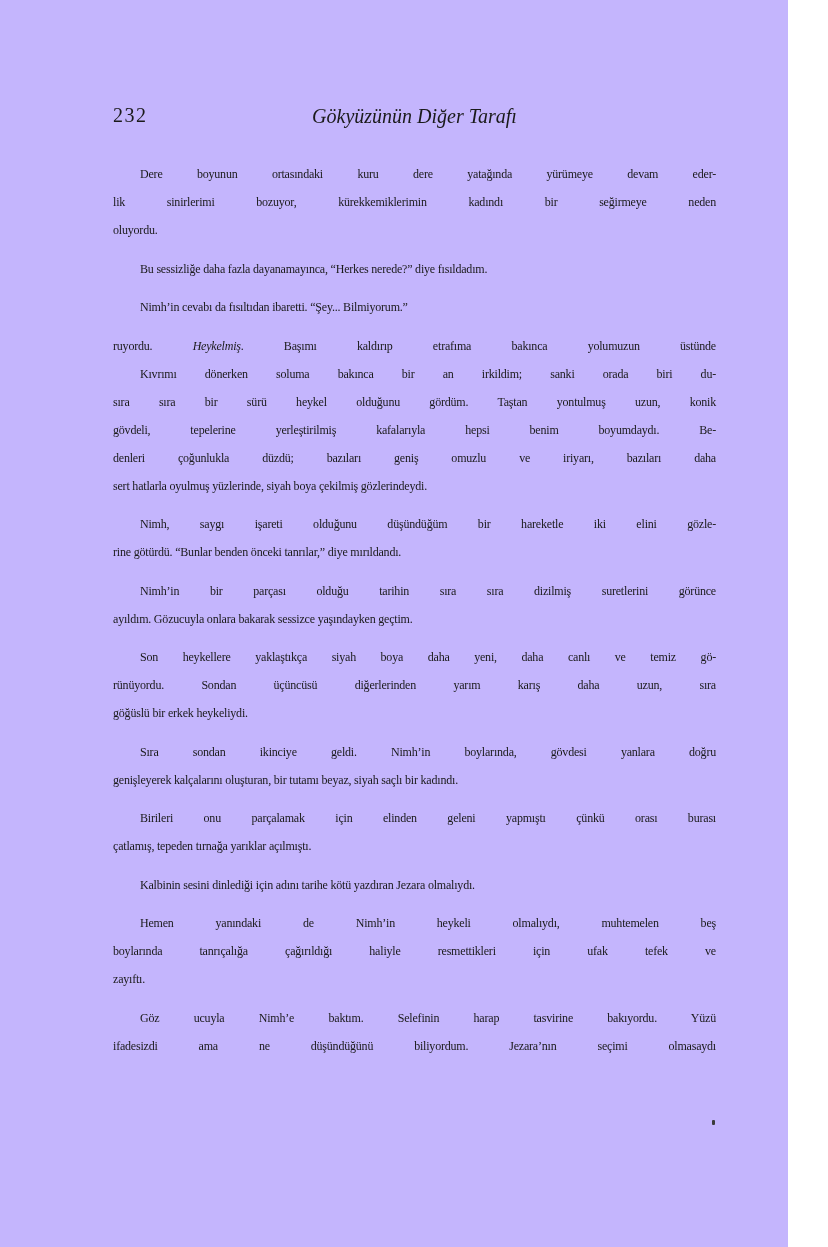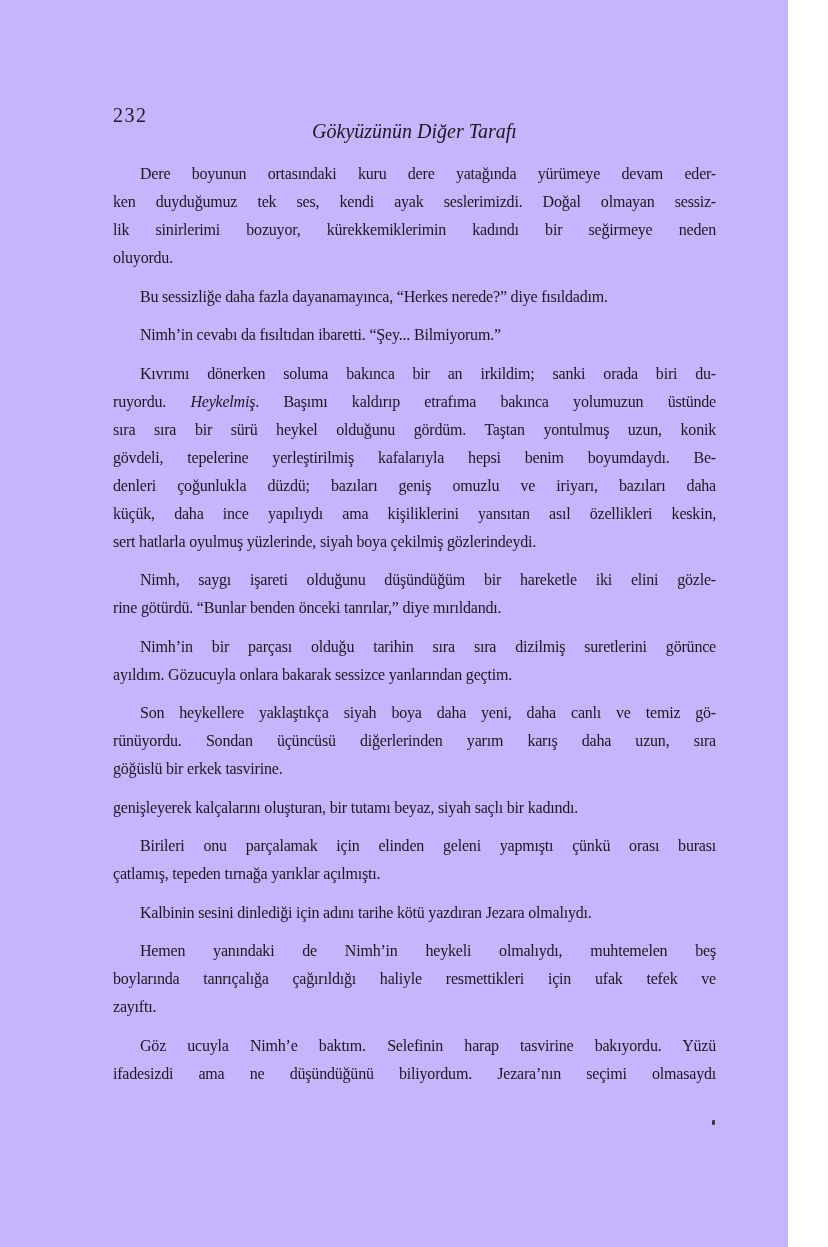--- a/index.html
+++ b/index.html
@@ -23,34 +23,34 @@
     position: absolute;
     left: 0;
     top: 0;
     font-size: 20px;
     letter-spacing: 1.5px;
   }
   .runtitle {
     position: absolute;
     left: 0;
     right: 0;
-    top: 16px;
+    top: 1px;
     text-align: center;
     font-style: italic;
     font-size: 20px;
   }
   .body-text {
     position: absolute;
     left: 113px;
     top: 160px;
     width: 603px;
   }
   .para { margin: 0 0 10.5px 0; }
   .line {
-    font-size: 16px;
+    font-size: 12px;
     line-height: 28px;
     letter-spacing: -0.2px;
     text-align: justify;
     text-align-last: justify;
   }
   .line.plast { text-align-last: left; }
   .line.pfirst { text-indent: 27px; }
   .it { font-style: italic; }
   .stray {
     position: absolute;
@@ -66,53 +66,52 @@
 <body>
 
 <div class="sheet">
   <div class="header">
     <span class="pagenum">232</span>
     <span class="runtitle">Gökyüzünün Diğer Tarafı</span>
   </div>
   <div class="body-text">
       <div class="para">
         <div class="line pfirst"><span>Dere boyunun ortasındaki kuru dere yatağında yürümeye devam eder-</span></div>
-        <div class="line"><span>ken duyduğumuz tek ses, kendi ayak seslerimizdi. Doğal olmayan sessiz-</span></div>
         <div class="line"><span>lik sinirlerimi bozuyor, kürekkemiklerimin kadındı bir seğirmeye neden</span></div>
         <div class="line plast"><span>oluyordu.</span></div>
       </div>
       <div class="para">
         <div class="line pfirst plast"><span>Bu sessizliğe daha fazla dayanamayınca, “Herkes nerede?” diye fısıldadım.</span></div>
       </div>
       <div class="para">
         <div class="line pfirst plast"><span>Nimh’in cevabı da fısıltıdan ibaretti. “Şey... Bilmiyorum.”</span></div>
       </div>
       <div class="para">
+        <div class="line"><span>ruyordu. </span><span class="it">Heykelmiş</span><span>. Başımı kaldırıp etrafıma bakınca yolumuzun üstünde</span></div>
         <div class="line pfirst"><span>Kıvrımı dönerken soluma bakınca bir an irkildim; sanki orada biri du-</span></div>
-        <div class="line"><span>ruyordu. </span><span class="it">Heykelmiş</span><span>. Başımı kaldırıp etrafıma bakınca yolumuzun üstünde</span></div>
         <div class="line"><span>sıra sıra bir sürü heykel olduğunu gördüm. Taştan yontulmuş uzun, konik</span></div>
         <div class="line"><span>gövdeli, tepelerine yerleştirilmiş kafalarıyla hepsi benim boyumdaydı. Be-</span></div>
         <div class="line"><span>denleri çoğunlukla düzdü; bazıları geniş omuzlu ve iriyarı, bazıları daha</span></div>
-        <div class="line"><span>küçük, daha ince yapılıydı ama kişiliklerini yansıtan asıl özellikleri keskin,</span></div>
         <div class="line plast"><span>sert hatlarla oyulmuş yüzlerinde, siyah boya çekilmiş gözlerindeydi.</span></div>
       </div>
       <div class="para">
         <div class="line pfirst"><span>Nimh, saygı işareti olduğunu düşündüğüm bir hareketle iki elini gözle-</span></div>
         <div class="line plast"><span>rine götürdü. “Bunlar benden önceki tanrılar,” diye mırıldandı.</span></div>
       </div>
       <div class="para">
         <div class="line pfirst"><span>Nimh’in bir parçası olduğu tarihin sıra sıra dizilmiş suretlerini görünce</span></div>
-        <div class="line plast"><span>ayıldım. Gözucuyla onlara bakarak sessizce yanlarından geçtim.</span></div>
+        <div class="line plast"><span>ayıldım. Gözucuyla onlara bakarak sessizce yaşındayken geçtim.</span></div>
       </div>
       <div class="para">
         <div class="line pfirst"><span>Son heykellere yaklaştıkça siyah boya daha yeni, daha canlı ve temiz gö-</span></div>
         <div class="line"><span>rünüyordu. Sondan üçüncüsü diğerlerinden yarım karış daha uzun, sıra</span></div>
-        <div class="line plast"><span>göğüslü bir erkek tasvirine.</span></div>
+        <div class="line plast"><span>göğüslü bir erkek heykeliydi.</span></div>
       </div>
       <div class="para">
+        <div class="line pfirst"><span>Sıra sondan ikinciye geldi. Nimh’in boylarında, gövdesi yanlara doğru</span></div>
         <div class="line plast"><span>genişleyerek kalçalarını oluşturan, bir tutamı beyaz, siyah saçlı bir kadındı.</span></div>
       </div>
       <div class="para">
         <div class="line pfirst"><span>Birileri onu parçalamak için elinden geleni yapmıştı çünkü orası burası</span></div>
         <div class="line plast"><span>çatlamış, tepeden tırnağa yarıklar açılmıştı.</span></div>
       </div>
       <div class="para">
         <div class="line pfirst plast"><span>Kalbinin sesini dinlediği için adını tarihe kötü yazdıran Jezara olmalıydı.</span></div>
       </div>
       <div class="para">

